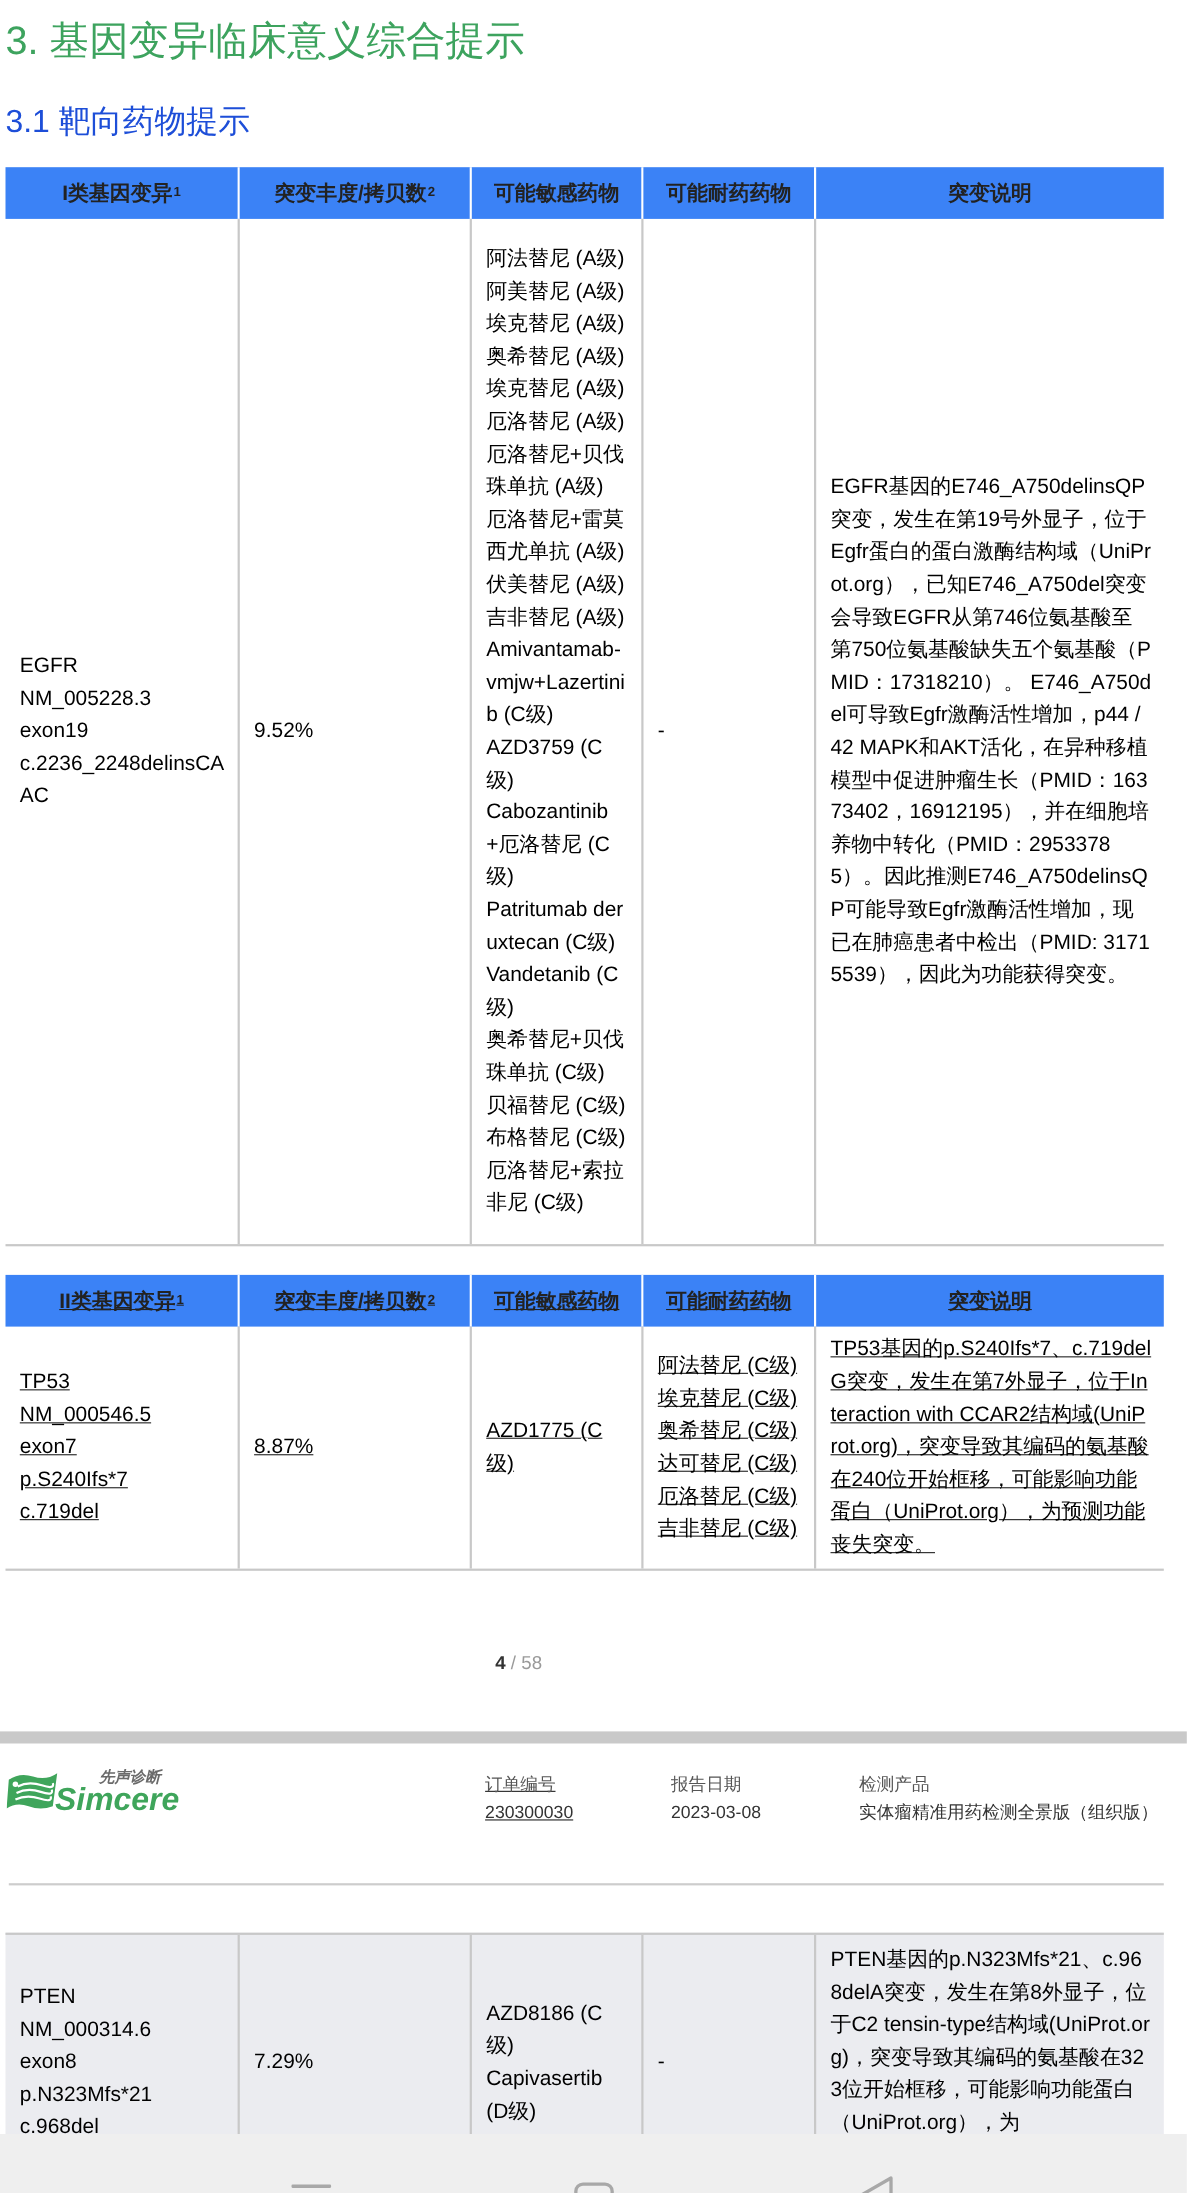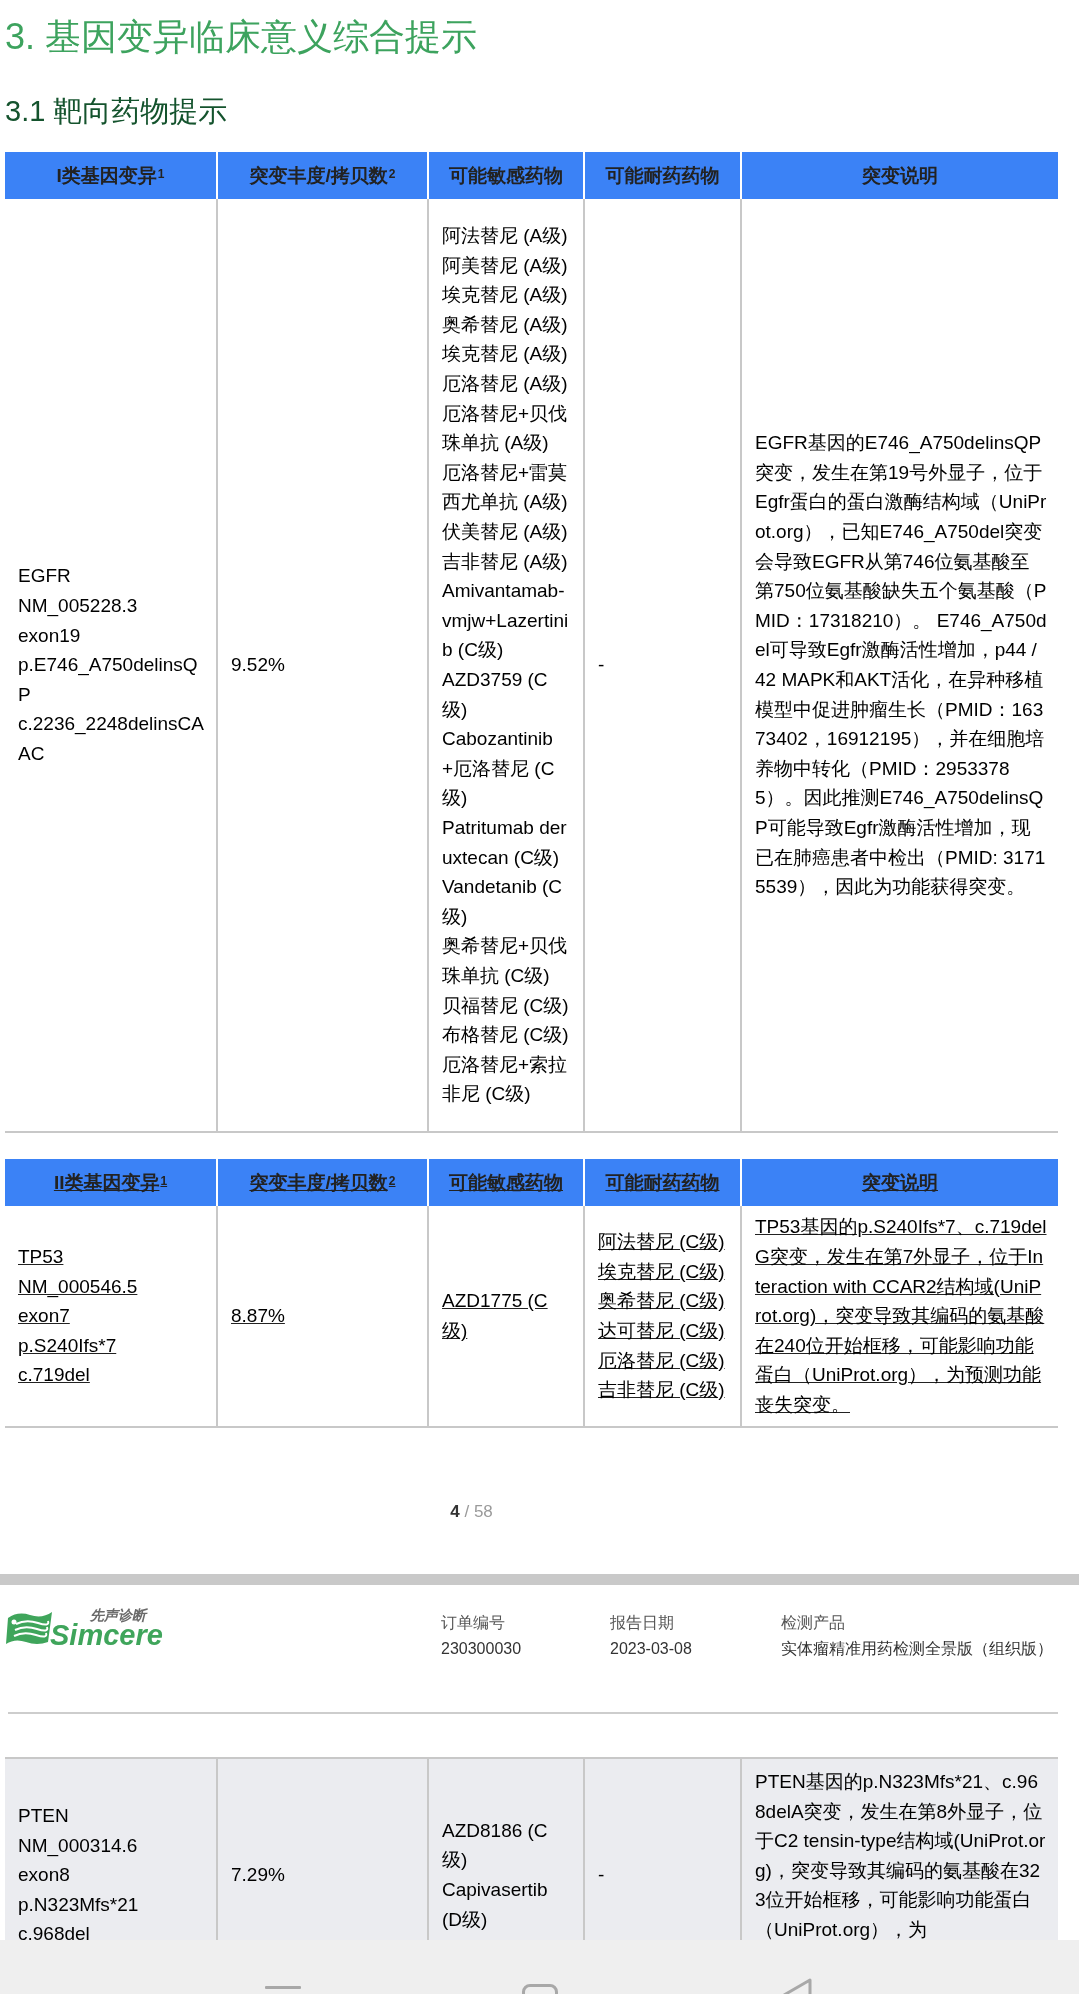--- a/index.html
+++ b/index.html
@@ -4,21 +4,21 @@
 <style>
   html, body { margin: 0; padding: 0; }
   body {
     width: 1079px; height: 1994px; position: relative; overflow: hidden;
     background: #ffffff; color: #222222;
     font-family: "Liberation Sans", "DejaVu Sans", sans-serif;
   }
   .abs { position: absolute; }
 
   .title { left: 5px; top: 12px; font-size: 36px; line-height: 50px; color: #3da35e; white-space: nowrap; }
-  .subtitle { left: 5px; top: 91px; font-size: 29px; line-height: 40px; color: #14532d; white-space: nowrap; }
+  .subtitle { left: 5px; top: 91px; font-size: 29px; line-height: 40px; color: #1d4ed8; white-space: nowrap; }
 
   .tbl { left: 5px; width: 1053px; }
   .thead { display: flex; height: 47px; }
   .th {
     box-sizing: border-box; background: #3b82f6; font-weight: bold; font-size: 19px; color: #222;
     display: flex; align-items: center; justify-content: center; border-right: 2px solid #ffffff; white-space: nowrap;
   }
   .th:last-child { border-right: none; }
   .th sup { font-size: 12px; line-height: 0; position: relative; top: -2px; margin-left: 1px; }
 
@@ -82,21 +82,20 @@
       </div>
     <div class="th w3">可能敏感药物</div>
     <div class="th w4">可能耐药药物</div>
     <div class="th w5">突变说明</div>
   </div>
   <div class="trow" style="height:934px;">
     <div class="td w1">
       <span class="ln">EGFR</span>
       <span class="ln">NM_005228.3</span>
       <span class="ln">exon19</span>
-      <span class="ln">p.E746_A750delinsQP</span>
       <span class="ln">c.2236_2248delinsCAAC</span>
     </div>
     <div class="td w2">
       <span class="ln">9.52%</span>
     </div>
     <div class="td w3">
       <div class="drug-list">
 
       <span class="drug">阿法替尼 (A级)</span>
           <span class="drug">阿美替尼 (A级)</span>
@@ -192,21 +191,21 @@
     <path d="M2,14 Q12,7 24,11 T46,8 L42,38 Q31,42 20,38 T0,40 Z" fill="#3fa55b"></path>
     <path d="M10,20 Q20,15 32,19 T42,17" stroke="#ffffff" stroke-width="2" fill="none"></path>
     <path d="M9,26 Q19,21 31,25 T41,23" stroke="#ffffff" stroke-width="2" fill="none"></path>
     <path d="M8,32 Q18,27 30,31 T40,29" stroke="#ffffff" stroke-width="2" fill="none"></path>
     <circle cx="8" cy="18" r="2.5" fill="#ffffff"></circle>
     <text x="84" y="16" font-size="14" font-style="italic" font-weight="bold" fill="#6a6a6a" font-family="DejaVu Sans, sans-serif">先声诊断</text>
     <text x="44" y="41" font-size="29" font-style="italic" font-weight="bold" fill="#3fa55b" font-family="Liberation Sans, sans-serif">Simcere</text>
   </svg>
 </div>
 
-<div class="abs info-col" style="left:441px;">
+<div class="abs info-col" style="left:441px;text-decoration:underline;">
   <div class="info-label">订单编号</div>
   <div class="info-value">230300030</div>
 </div>
 <div class="abs info-col" style="left:610px;">
   <div class="info-label">报告日期</div>
   <div class="info-value">2023-03-08</div>
 </div>
 <div class="abs info-col" style="left:781px;">
   <div class="info-label">检测产品</div>
   <div class="info-value">实体瘤精准用药检测全景版（组织版）</div>

